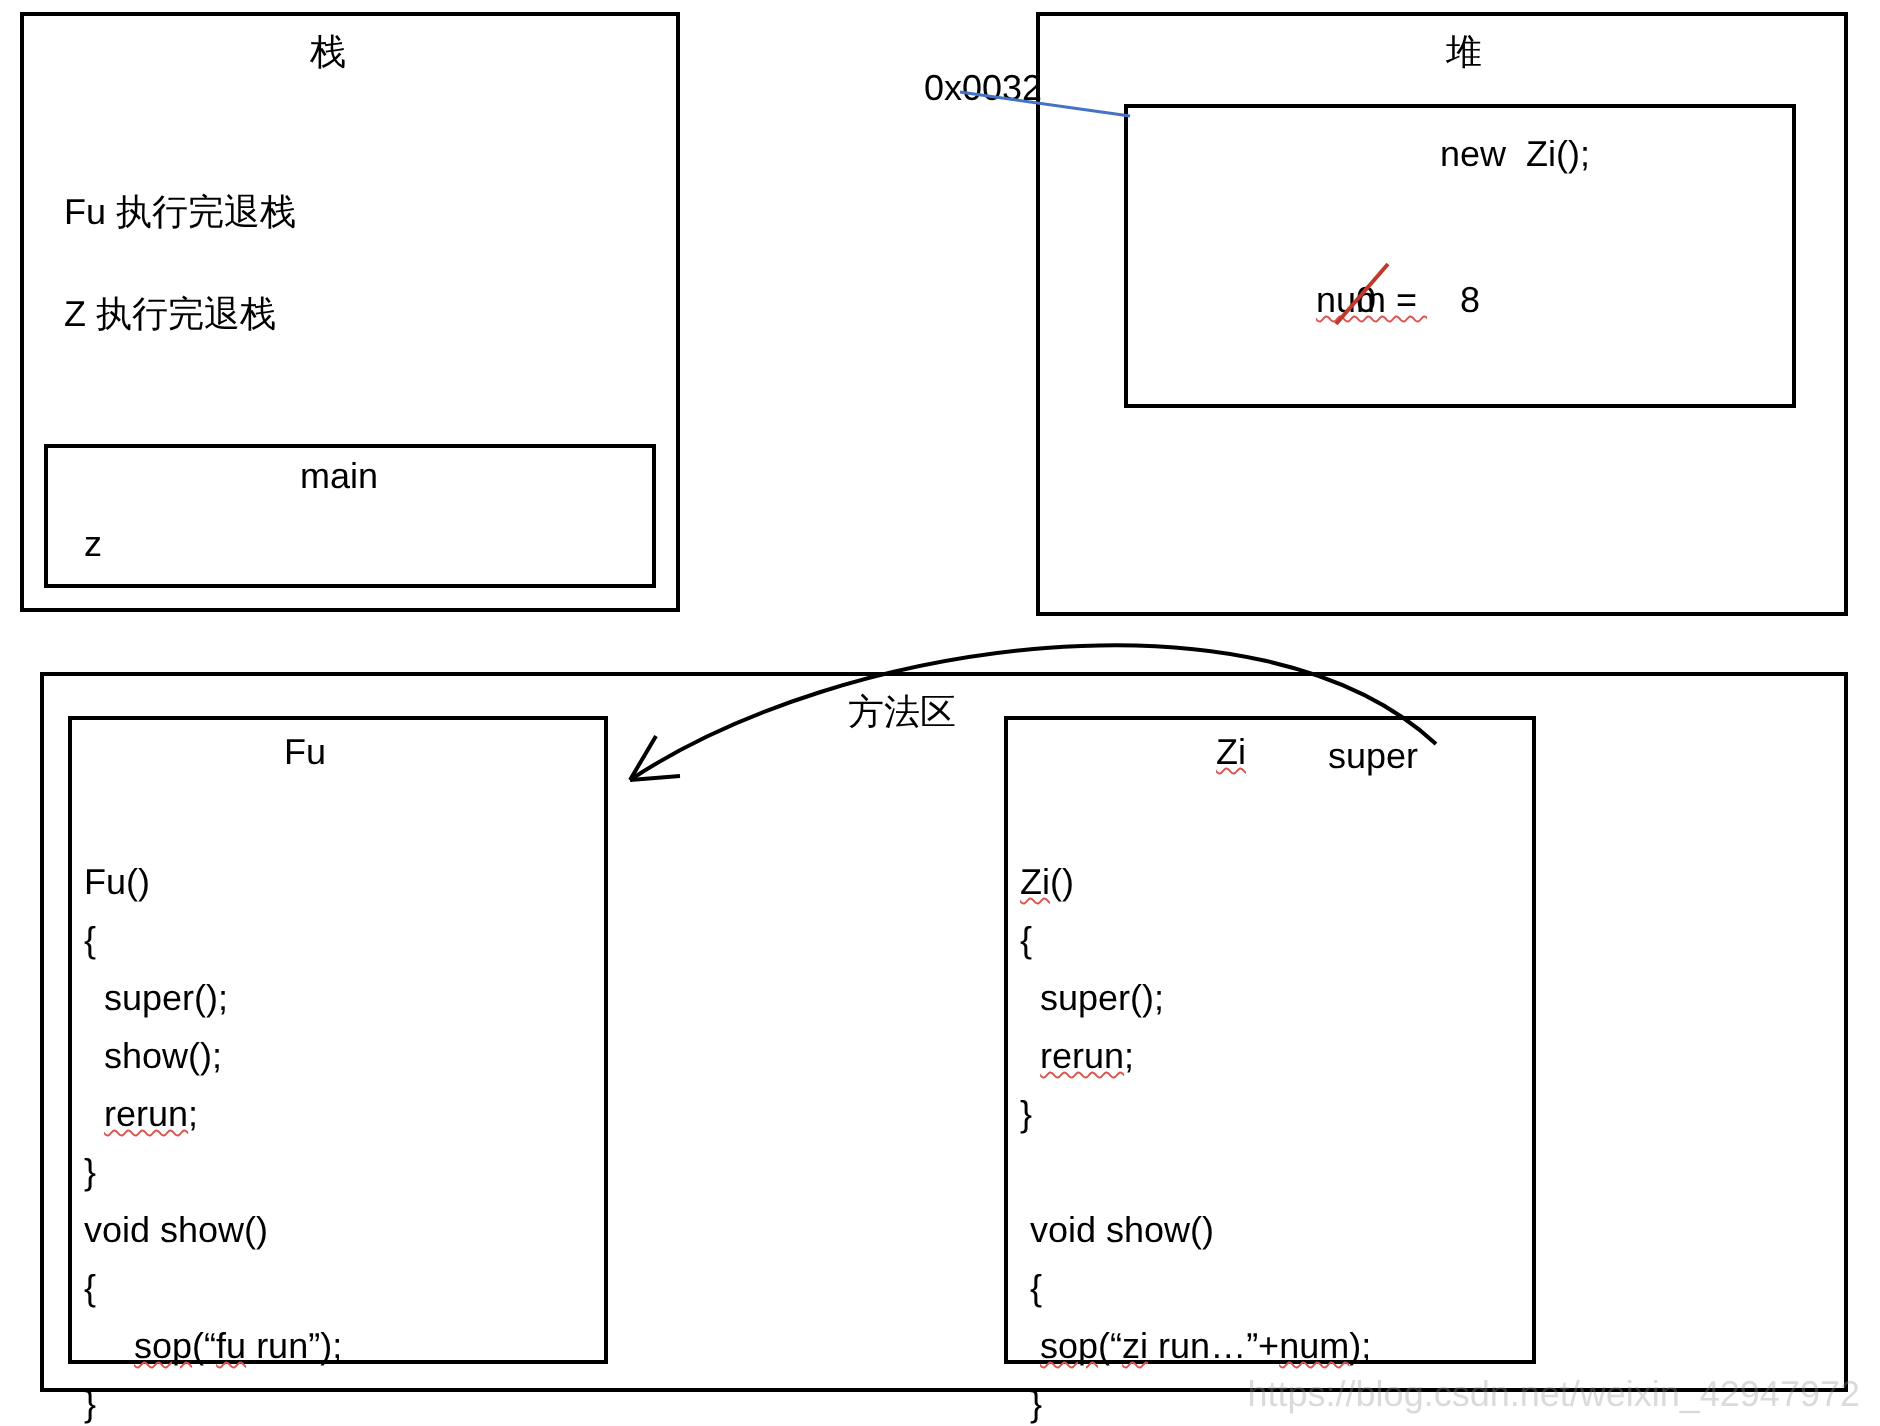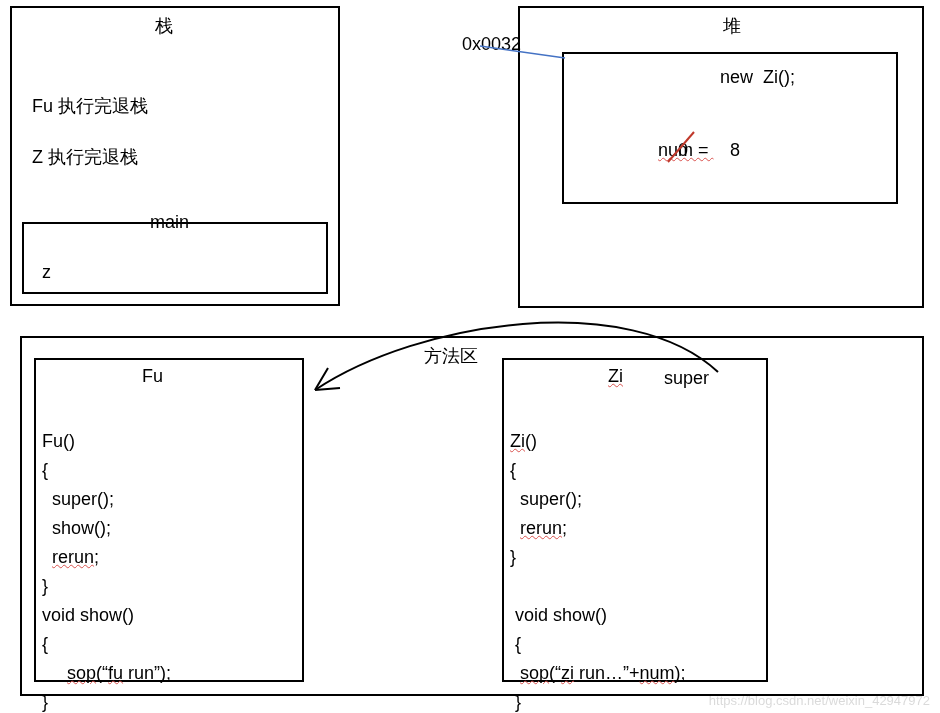--- a/index.html
+++ b/index.html
@@ -12,36 +12,36 @@
     background: #fff;
     color: #000;
   }
   .box { position: absolute; border: 2.5px solid #000; background: #fff; }
   .txt { position: absolute; white-space: pre; }
   .squiggle { text-decoration: underline wavy #d9534f; text-decoration-thickness: 1px; }
   .watermark {
     position: absolute;
     right: 10px;
     bottom: 5px;
-    font-size: 13px;
+    font-size: 18px;
     color: rgba(150,150,150,0.35);
     font-family: Arial, sans-serif;
   }
   svg { position: absolute; overflow: visible; }
 </style>
 </head>
 <body>
 
 <div class="box" style="left:10px; top:6px; width:330px; height:300px;"></div>
 <span class="txt" style="left:155px; top:14px;">栈</span>
 <span class="txt" style="left:32px; top:78px;margin-top:16px;">Fu 执行完退栈</span>
 <span class="txt" style="left:32px; top:145px;">Z 执行完退栈</span>
 
 <div class="box" style="left:22px; top:222px; width:306px; height:72px;"></div>
-<span class="txt" style="left:150px; top:212px;">main</span>
+<span class="txt" style="left:150px; top:228px;">main</span>
 <span class="txt" style="left:42px; top:262px;">z</span>
 
 <div class="box" style="left:518px; top:6px; width:406px; height:302px;"></div>
 <span class="txt" style="left:723px; top:14px;">堆</span>
 <span class="txt" style="left:418px; top:34px;margin-left:44px;">0x0032</span>
 
 <div class="box" style="left:562px; top:52px; width:336px; height:152px;"></div>
 <span class="txt" style="left:720px; top:67px;">new  Zi();</span>
 <span class="txt" style="left:610px; top:140px;margin-left:48px;"><span class="squiggle">num = </span></span>
 <span class="txt" style="left:678px; top:140px;">0</span>

